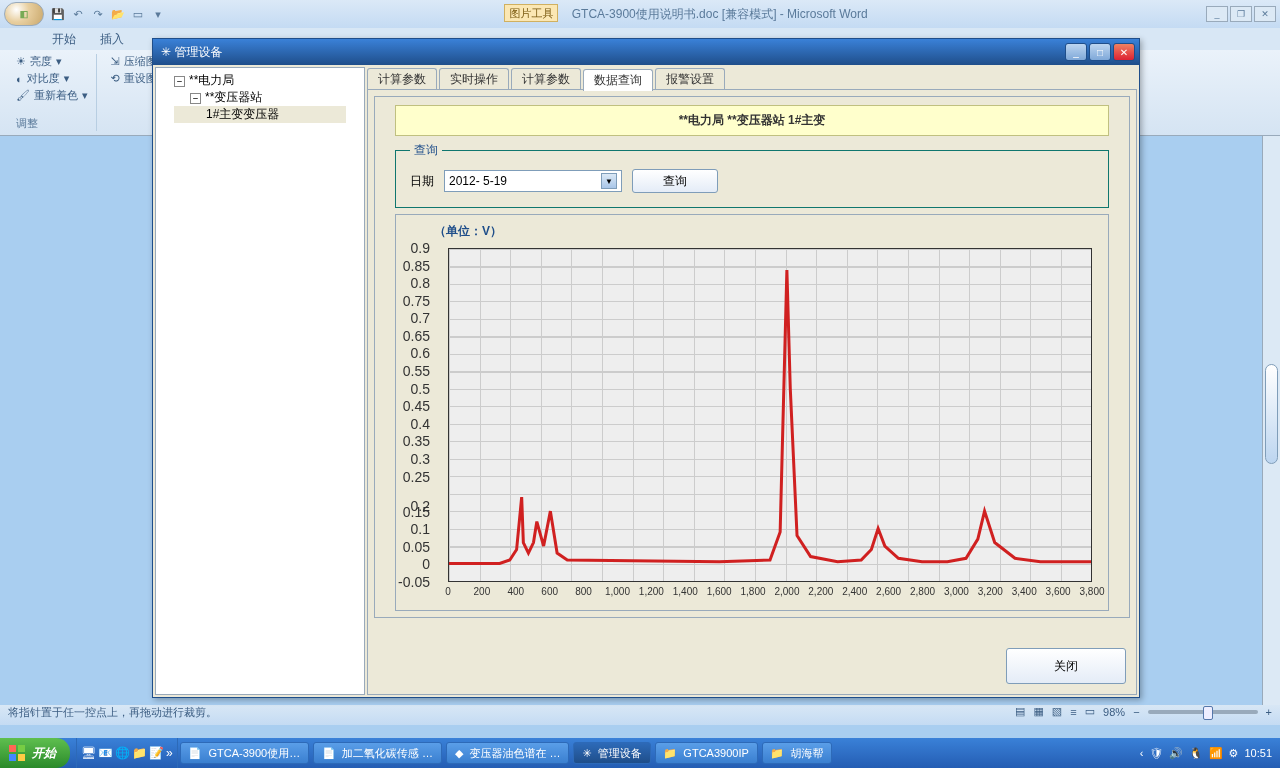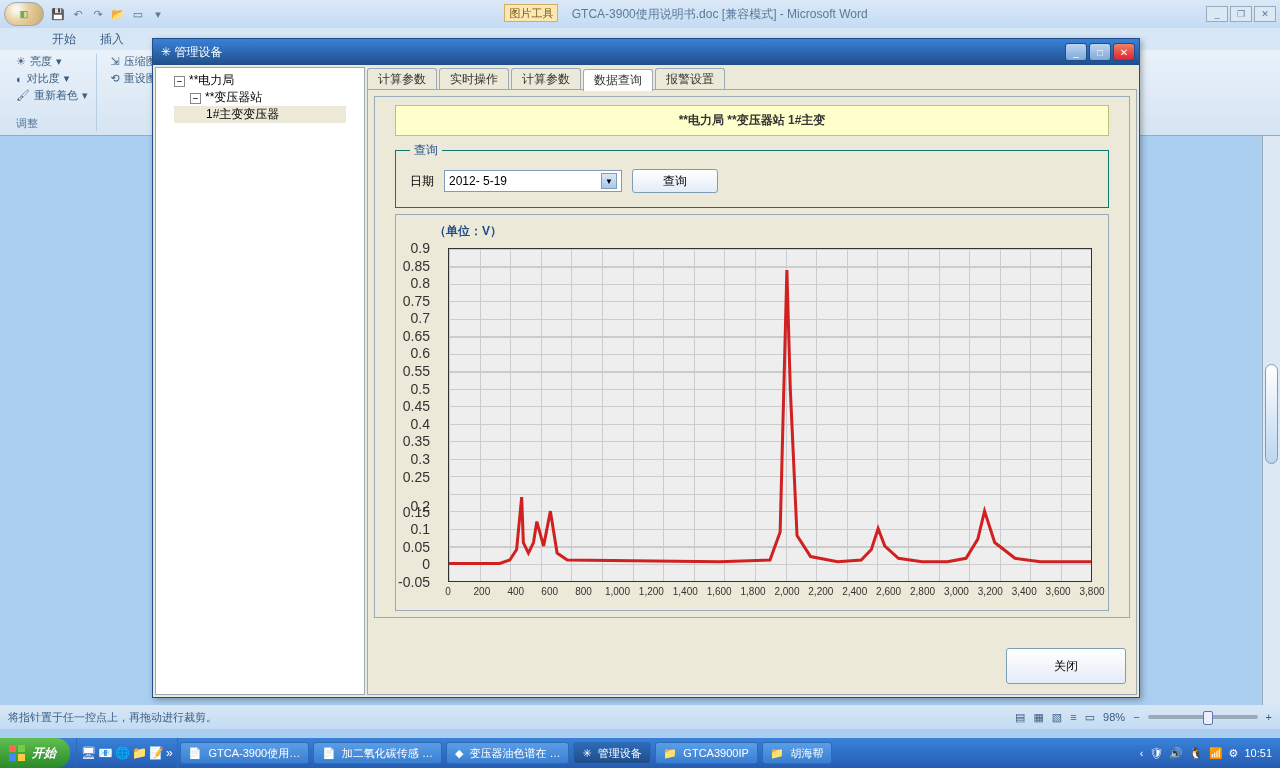--- a/index.html
+++ b/index.html
@@ -16,21 +16,21 @@
 .win-btns span { width:22px; height:16px; background:#dce9f5; border:1px solid #9ab; font-size:9px; display:flex; align-items:center; justify-content:center; }
 
 .ribbon-tabs { height:22px; background:#d8e7f5; display:flex; align-items:end; padding-left:48px; gap:16px; color:#3b5d82; font-size:12px;}
 .ribbon-tabs span { padding:2px 4px; }
 .ribbon { height:86px; background:linear-gradient(#eaf2fa,#d5e4f3); border-bottom:1px solid #9ab; padding:4px 8px; display:flex; gap:6px;}
 .ribbon-group { border-right:1px solid #b8cee2; padding:0 8px; display:flex; flex-direction:column; gap:2px; font-size:11px; color:#3b5d82;}
 .ribbon-group > div { display:flex; align-items:center; gap:4px; }
 .ribbon-group .glabel { text-align:right; margin-top:auto; color:#5a7a9a; font-size:11px;}
 
 
-.word-status { position:absolute; left:0; right:0; top:705px; height:20px; background:linear-gradient(#d8e7f5,#c4dbf3); font-size:11px; color:#3b5d82; display:flex; align-items:center; padding:12px 8px;gap:32px;}
+.word-status { position:absolute; left:0; right:0; top:705px; height:20px; background:linear-gradient(#d8e7f5,#c4dbf3); font-size:11px; color:#3b5d82; display:flex; align-items:flex-start; padding:0 8px;gap:32px;}
 .word-status .right { margin-left:auto; display:flex; align-items:center; gap:8px;}
 .zoom-slider { width:110px; height:4px; background:#9ab; position:relative; border-radius:2px;}
 .zoom-slider::before{content:"";position:absolute;left:50%;top:-4px;width:8px;height:12px;background:#eef;border:1px solid #57a;border-radius:2px;}
 
 
 .taskbar { position:absolute; bottom:0; left:0; right:0; height:30px; background:linear-gradient(#3a81d8,#245db3); display:flex; align-items:center; color:#fff; font-size:12px;}
 .start-btn { background:linear-gradient(#5fbf4f,#2a8a2a); height:30px; padding:0 14px 0 8px; display:flex; align-items:center; gap:6px; font-style:italic; font-weight:bold; border-radius:0 14px 14px 0;}
 .start-flag { width:18px; height:18px; display:inline-block; }
 .task-item { background:linear-gradient(#5a9ee8,#3a7fd0); border:1px solid #2d6ab8; height:22px; margin:0 2px; padding:0 8px; display:flex; align-items:center; gap:6px; border-radius:3px; font-size:11px; max-width:145px; overflow:hidden; white-space:nowrap;}
 .task-item.active { background:linear-gradient(#2d6ab8,#1f4e8a); }

